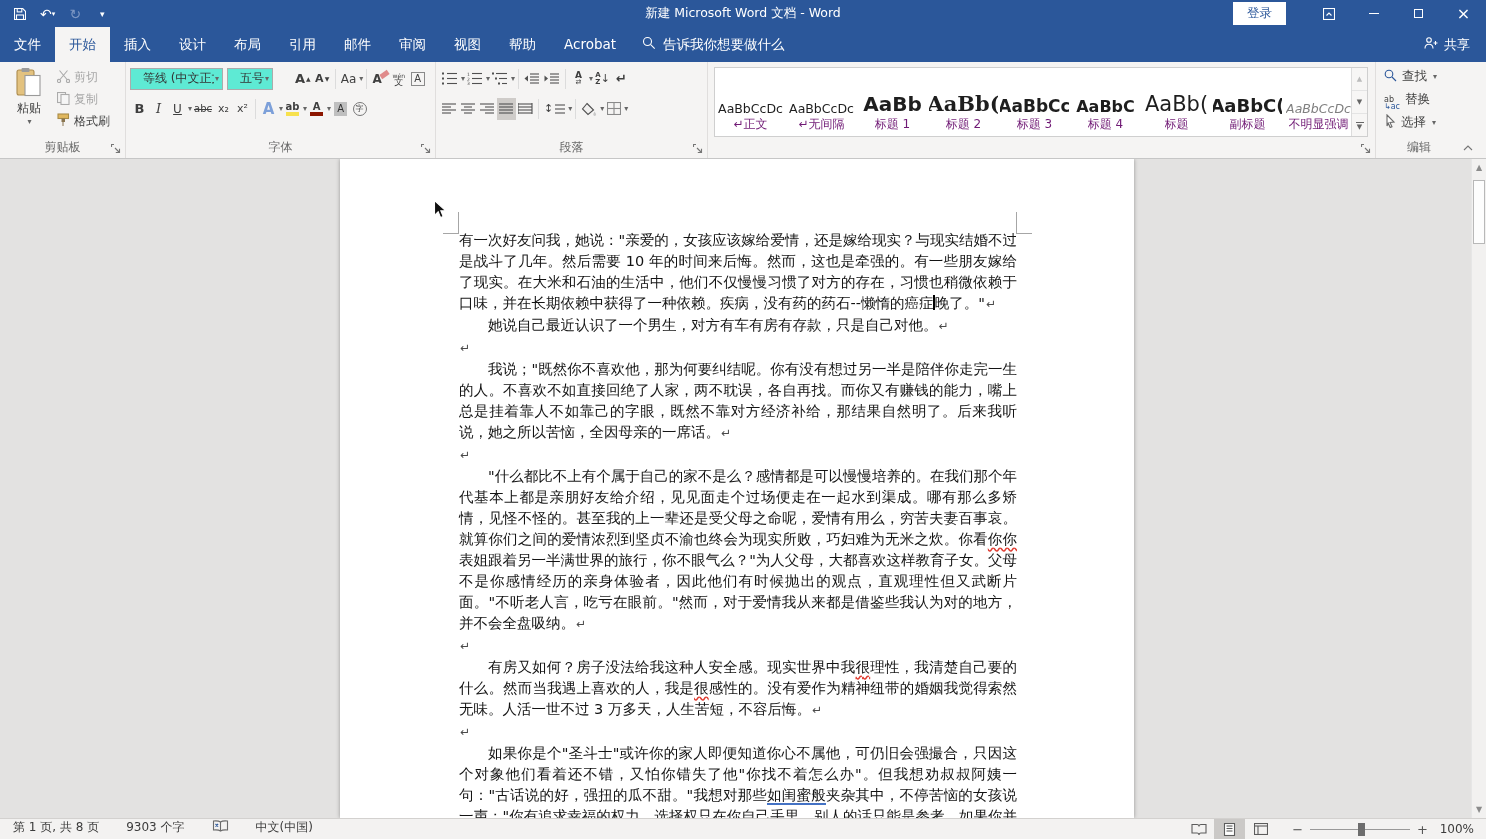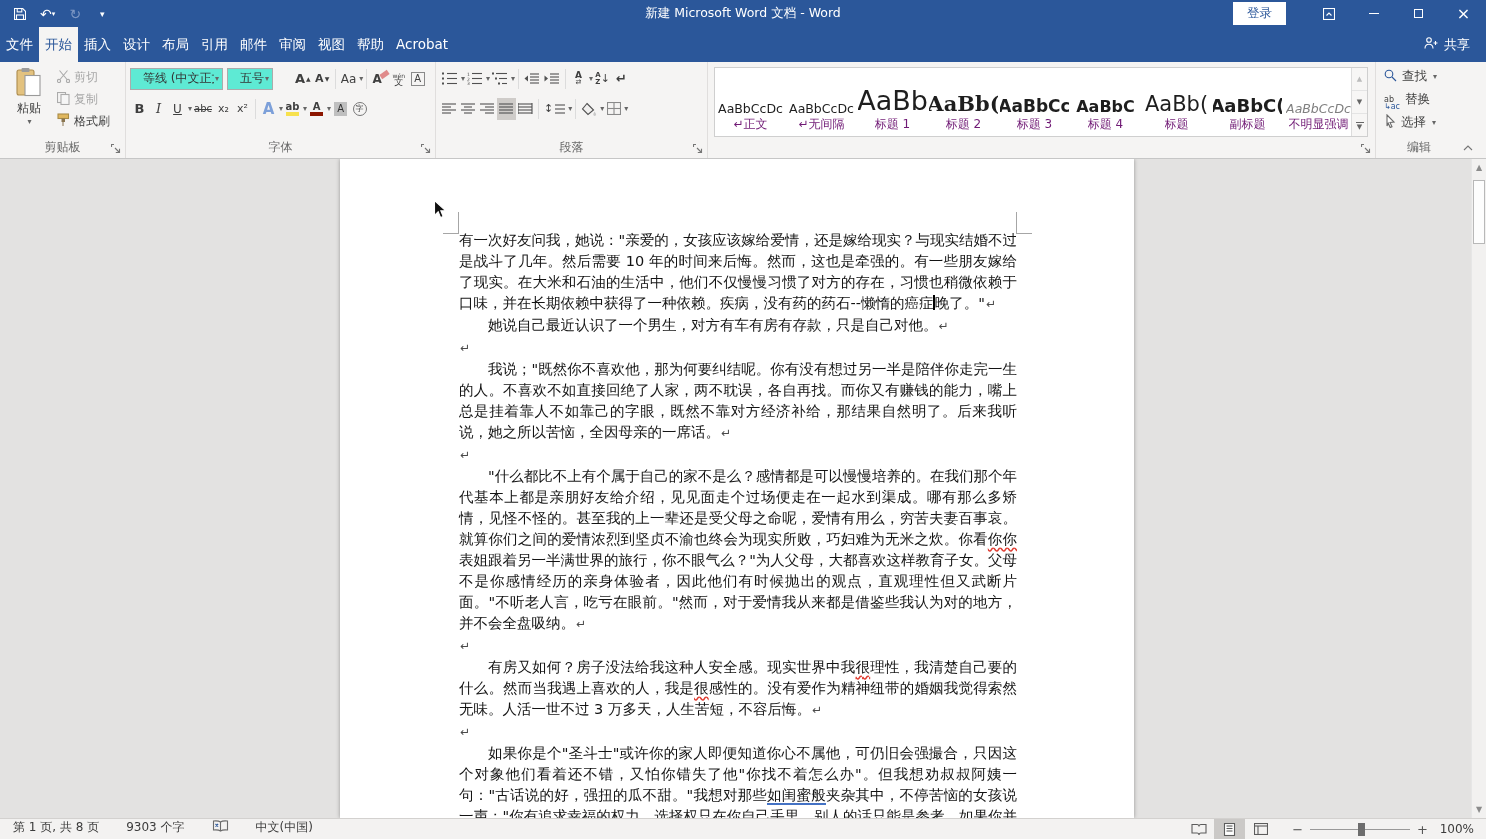--- a/index.html
+++ b/index.html
@@ -12,21 +12,21 @@
 .qat{display:flex;align-items:center;gap:13px;padding-left:13px}
 .qat .qbtn{display:inline-flex;align-items:center;justify-content:center;min-width:14px;height:20px}
 .win-title{position:absolute;left:0;right:0;text-align:center;font-size:12.5px;color:#fff;pointer-events:none}
 .tb-right{margin-left:auto;display:flex;align-items:center;height:27px}
 .signin{background:#fff;color:#2b579a;font-size:12.5px;padding:3px 14px;margin-right:20px;cursor:default}
 .winbtn{width:45px;height:27px;display:flex;align-items:center;justify-content:center}
 
 
 .tabrow{height:35px;background:#2b579a;display:flex;align-items:stretch;flex:none}
 .tabs{display:flex}
-.tab{padding:0 6px;line-height:35px;font-size:13.5px;color:#fff;white-space:nowrap}
+.tab{padding:0 14px;line-height:35px;font-size:13.5px;color:#fff;white-space:nowrap}
 .tab.active{background:#f5f4f3;color:#2b579a}
 .searchbox{display:flex;align-items:center;gap:7px;margin-left:12px;color:#fff;font-size:13.5px;white-space:nowrap}
 .share{margin-left:auto;display:flex;align-items:center;gap:5px;padding-right:16px;color:#fff;font-size:13px;white-space:nowrap}
 
 
 .ribbon{height:97px;background:#f5f4f3;border-bottom:1px solid #c6c6c6;display:flex;position:relative;flex:none}
 .rg{position:relative;padding:3px 2px 17px 4px;border-right:1px solid #e0dedd;flex:none}
 .rlabel{position:absolute;bottom:2px;left:0;right:0;text-align:center;font-size:12px;color:#696969;white-space:nowrap}
 .launcher{position:absolute;bottom:3px;right:3px;width:12px;height:12px;display:flex;align-items:center;justify-content:center}
 .rrow{display:flex;align-items:center;height:27px;margin-bottom:3px}
@@ -48,21 +48,21 @@
 .combo-font{width:93px;margin-right:4px}
 .combo-size{width:46px;margin-right:20px}
 
 .rg-styles{width:668px}
 .stylebox{margin:2px 0 0 2px;display:flex;border:1px solid #cfcfcf;background:#fff;height:70px;width:654px}
 .gal{display:flex;overflow:hidden;flex:1}
 .sitem{width:71px;display:flex;flex-direction:column;align-items:center;justify-content:flex-end;padding:2px 0 3px;flex:none}
 .sprev{height:44px;display:flex;align-items:flex-end;justify-content:center;overflow:hidden;white-space:nowrap;max-width:69px;color:#1e1e1e}
 .slabel{font-size:12px;color:#701a75;height:17px;line-height:17px;white-space:nowrap;overflow:hidden;max-width:69px}
 .s-body{font-size:12.5px}
-.s-h1{font-size:27px;font-weight:normal}
+.s-h1{font-size:20px;font-weight:bold}
 .s-h2{font-size:21px;font-weight:600;font-family:"DejaVu Serif","Liberation Serif",serif}
 .s-h3{font-size:17px;font-weight:600}
 .s-h4{font-size:16px;font-weight:600}
 .s-title{font-size:21px}
 .s-subtitle{font-size:18px;font-weight:bold}
 .s-subtle{font-size:12.5px;font-style:italic;color:#7f7f7f}
 .galscroll{width:16px;border-left:1px solid #dcdcdc;display:flex;flex-direction:column;flex:none}
 .gbtn{flex:1;display:flex;align-items:center;justify-content:center;border-bottom:1px solid #e4e4e4;background:#f7f6f5}
 .gbtn:last-child{border-bottom:none}
 
@@ -154,20 +154,27 @@
         <div class="tab">插入</div>
         <div class="tab">设计</div>
         <div class="tab">布局</div>
         <div class="tab">引用</div>
         <div class="tab">邮件</div>
         <div class="tab">审阅</div>
         <div class="tab">视图</div>
         <div class="tab">帮助</div>
         <div class="tab">Acrobat</div>
       </div>
+    <div class="searchbox">
+      <span><svg width="14" height="14" viewBox="0 0 14 14" fill="none" stroke="#fff" stroke-width="1.1">
+            <circle cx="5.5" cy="5.5" r="4"></circle>
+            <path d="M8.7 8.7l4 4"></path>
+          </svg></span>
+      <span>告诉我你想要做什么</span>
+    </div>
     <div class="share">
       <span><svg width="15" height="14" viewBox="0 0 15 14" fill="none" stroke="#fff" stroke-width="1.1">
             <circle cx="5" cy="4" r="2.3"></circle>
             <path d="M1 12.5c0-2.6 1.8-4.2 4-4.2s4 1.6 4 4.2"></path>
             <path d="M11.5 5v4M9.5 7h4"></path>
           </svg></span>
       <span>共享</span>
     </div>
   </div>
 

